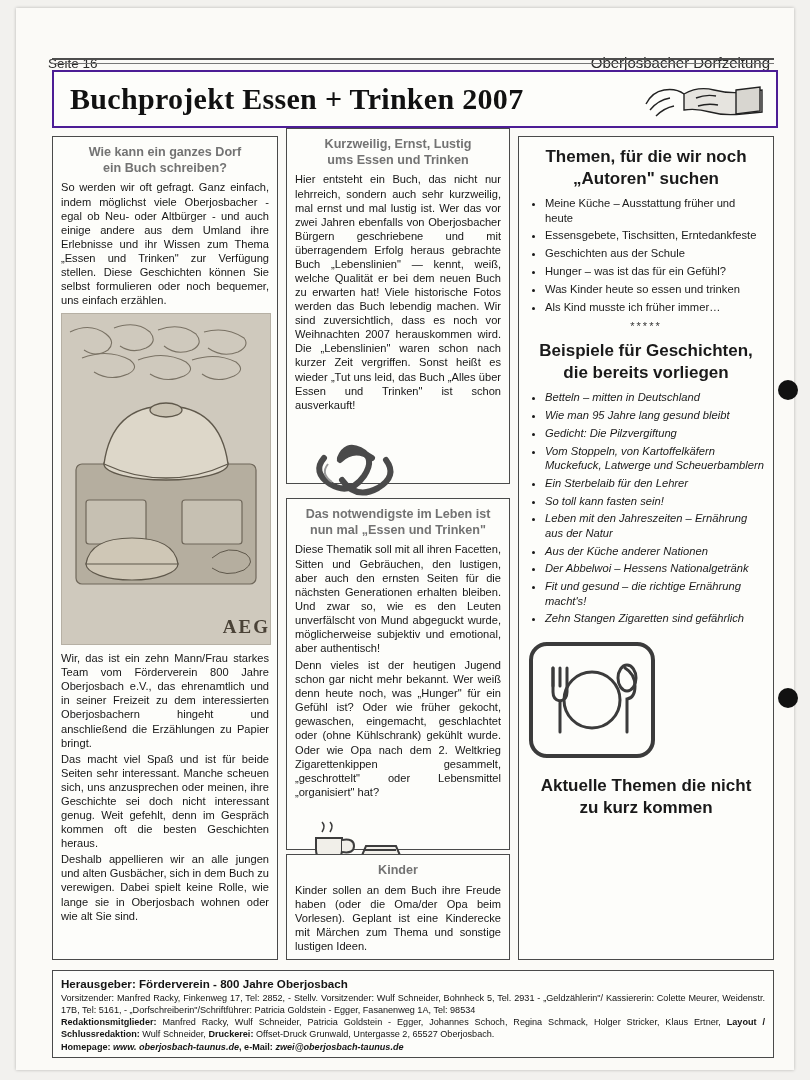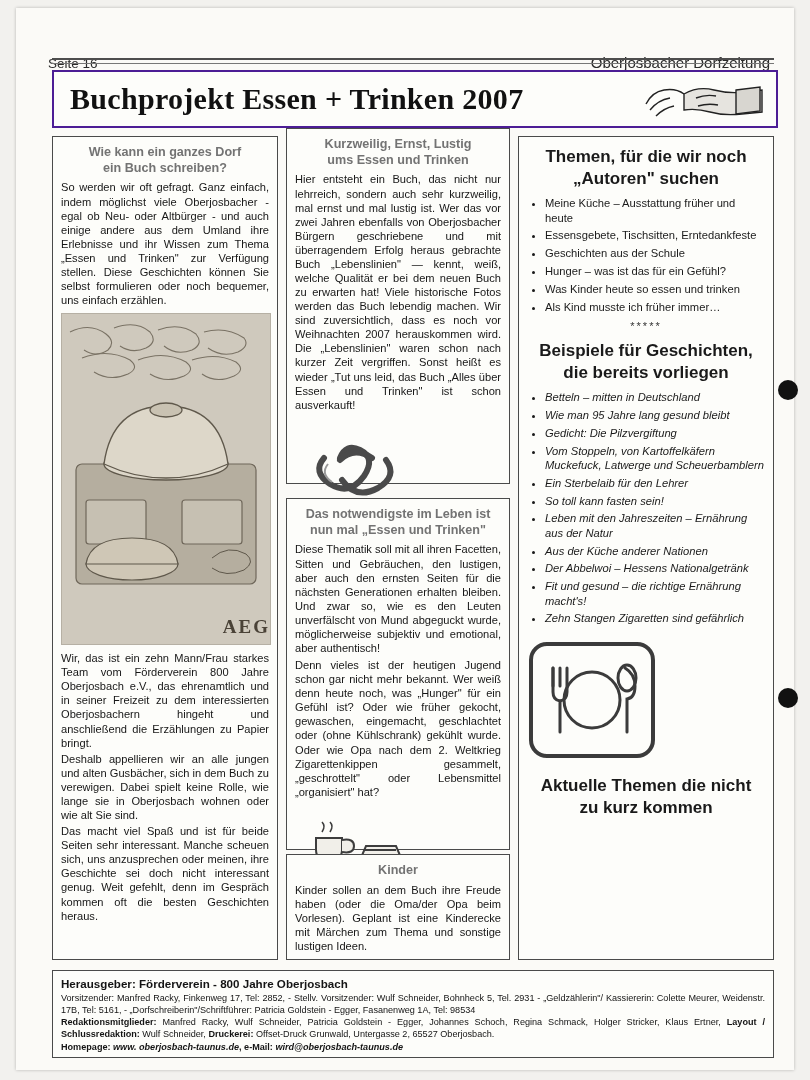--- a/index.html
+++ b/index.html
@@ -287,22 +287,22 @@
             <path d="M24 250 q4 -26 46 -26 q42 0 46 26 z"></path>
           </g>
           <g stroke="#5f584b" fill="none" stroke-width="1">
             <path d="M150 244 q16 -14 34 -4 q10 8 -2 16 q-18 8 -32 -2"></path>
           </g>
         </svg>
         <div class="aeg-cap">AEG</div>
       </div>
 
       <div class="body-text">Wir, das ist ein zehn Mann/Frau starkes Team vom Förderverein 800 Jahre Oberjosbach e.V., das ehrenamtlich und in seiner Freizeit zu dem interessierten Oberjosbachern hingeht und anschließend die Erzählungen zu Papier bringt.</div>
+      <div class="body-text" style="margin-top:2px">Das macht viel Spaß und ist für beide Seiten sehr interessant. Manche scheuen sich, uns anzusprechen oder meinen, ihre Geschichte sei doch nicht interessant genug. Weit gefehlt, denn im Gespräch kommen oft die besten Geschichten heraus.</div>
       <div class="body-text" style="margin-top:2px">Deshalb appellieren wir an alle jungen und alten Gusbächer, sich in dem Buch zu verewigen. Dabei spielt keine Rolle, wie lange sie in Oberjosbach wohnen oder wie alt Sie sind.</div>
-      <div class="body-text" style="margin-top:2px">Das macht viel Spaß und ist für beide Seiten sehr interessant. Manche scheuen sich, uns anzusprechen oder meinen, ihre Geschichte sei doch nicht interessant genug. Weit gefehlt, denn im Gespräch kommen oft die besten Geschichten heraus.</div>
     </div>
 
     <div class="col" id="col-mid">
       <div class="col-title">
         <span>Kurzweilig, Ernst, Lustig</span><br>
         <span>ums Essen und Trinken</span>
       </div>
       <div class="body-text">Hier entsteht ein Buch, das nicht nur lehrreich, sondern auch sehr kurzweilig, mal ernst und mal lustig ist. Wer das vor zwei Jahren ebenfalls von Oberjosbacher Bürgern geschriebene und mit überragendem Erfolg heraus gebrachte Buch „Lebenslinien" — kennt, weiß, welche Qualität er bei dem neuen Buch zu erwarten hat! Viele historische Fotos werden das Buch lebendig machen. Wir sind zuversichtlich, dass es noch vor Weihnachten 2007 herauskommen wird. Die „Lebenslinien" waren schon nach kurzer Zeit vergriffen. Sonst heißt es wieder „Tut uns leid, das Buch „Alles über Essen und Trinken" ist schon ausverkauft!</div>
     </div>
 
@@ -398,20 +398,20 @@
       </div>
     </div>
 
     <div class="imprint">
       <div class="hd">Herausgeber: Förderverein - 800 Jahre Oberjosbach</div>
       <div>Vorsitzender: Manfred Racky, Finkenweg 17, Tel: 2852, - Stellv. Vorsitzender: Wulf Schneider, Bohnheck 5, Tel. 2931 - „Geldzählerin"/ Kassiererin: Colette Meurer, Weidenstr. 17B, Tel: 5161, - „Dorfschreiberin"/Schriftführer: Patricia Goldstein - Egger, Fasanenweg 1A, Tel: 98534</div>
       <div>
         <b>Redaktionsmitglieder:</b><span> Manfred Racky, Wulf Schneider, Patricia Goldstein - Egger, Johannes Schoch, Regina Schmack, Holger Stricker, Klaus Ertner, </span><b>Layout / Schlussredaktion:</b><span> Wulf Schneider, </span><b>Druckerei:</b><span> Offset-Druck Grunwald, Untergasse 2, 65527 Oberjosbach.</span>
       </div>
       <div class="home">
-        <span>Homepage: </span><i>www. oberjosbach-taunus.de</i><span>, e-Mail: </span><i>wird@oberjosbach-taunus.de</i>
+        <span>Homepage: </span><i>www. oberjosbach-taunus.de</i><span>, e-Mail: </span><i>zwei@oberjosbach-taunus.de</i>
       </div>
     </div>
 
     <div class="hole h1"></div>
     <div class="hole h2"></div>
   </div>
 </div>
 
 </body></html>

